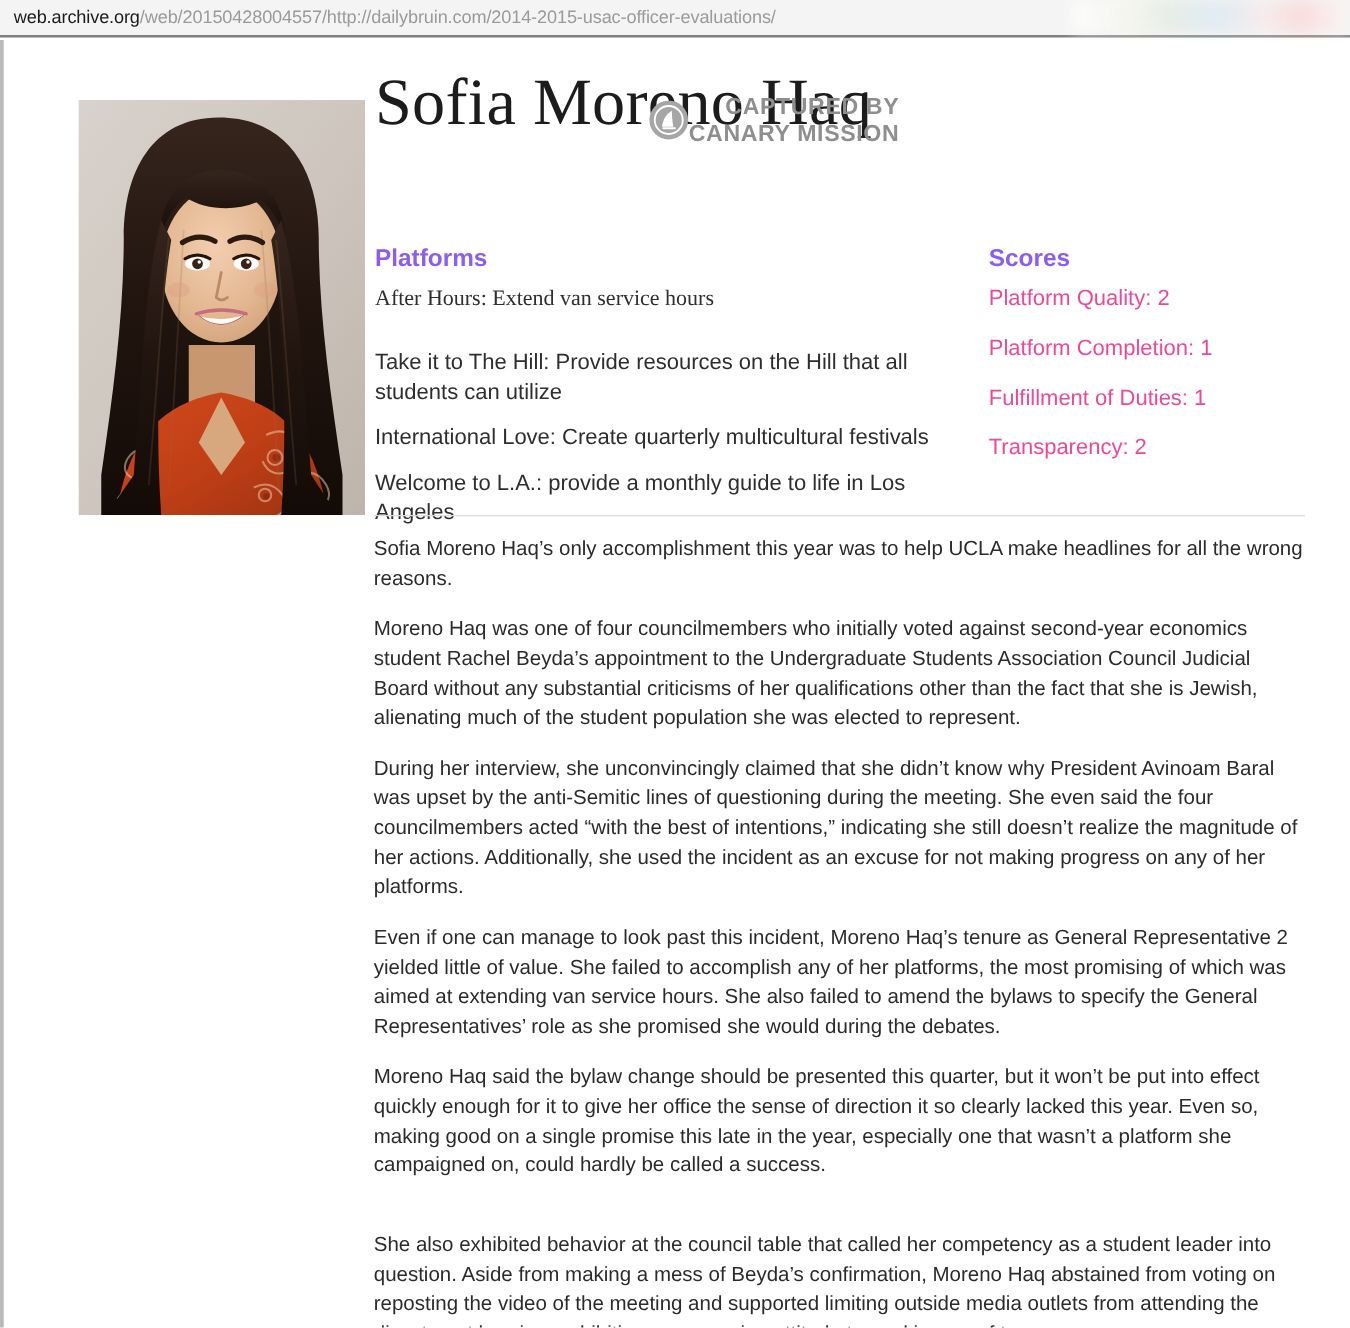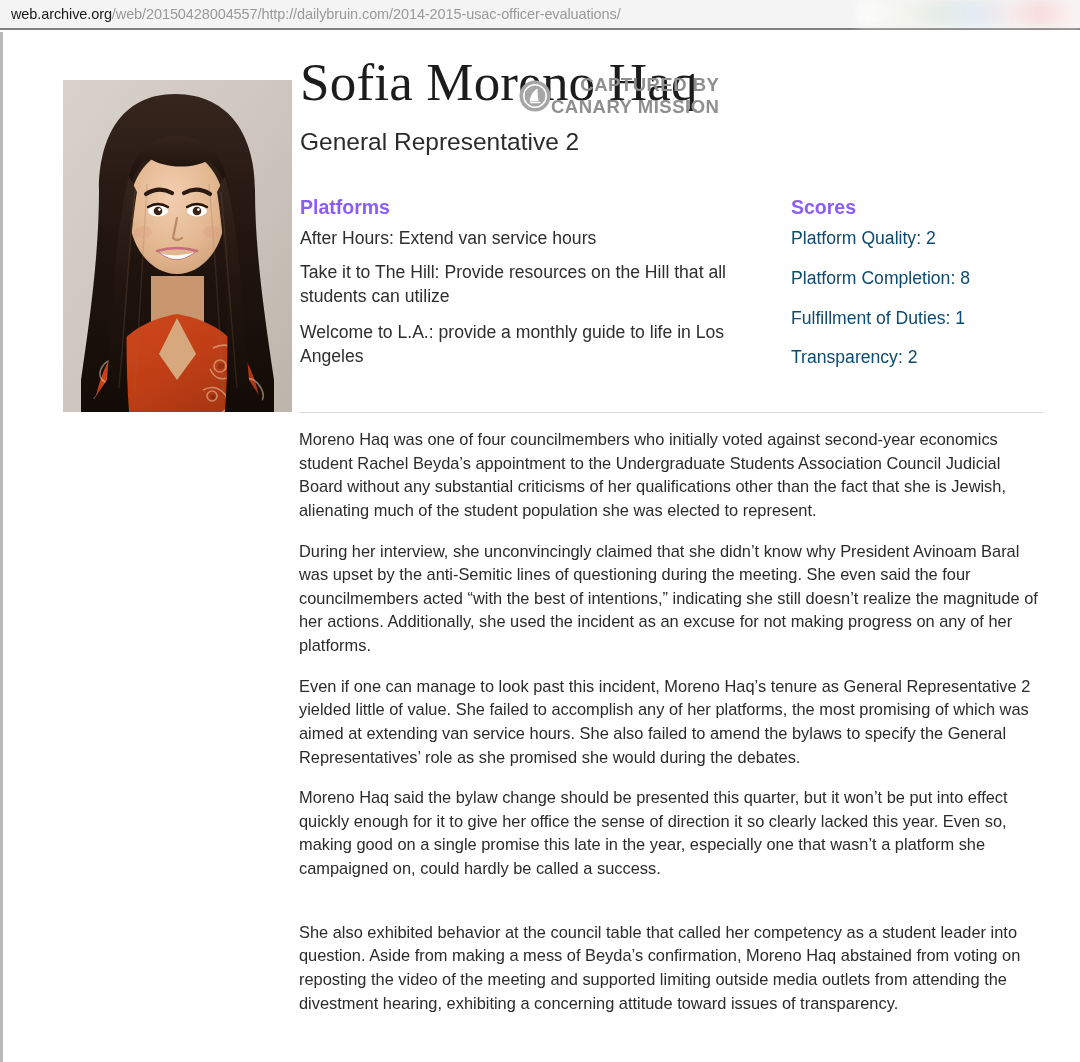--- a/index.html
+++ b/index.html
@@ -119,24 +119,24 @@
     color: #8b5cf6;
     margin: 0 0 8px 0;
     line-height: 1.2;
   }
   .platform-item {
     font-size: 17.6px;
     color: #2e2e2e;
     line-height: 1.34;
     margin: 0 0 13px 0;
   }
-  .platform-item:first-of-type { margin-bottom: 10px; }
+  .platform-item:first-of-type { margin-bottom: 27px; font-family: Liberation Serif, serif; }
   .score-item {
     font-size: 17.6px;
-    color: #0c4a6e;
+    color: #ec4899;
     line-height: 1.34;
     margin: 0 0 16px 0;
     white-space: nowrap;
   }
 
   
   #divider {
     position: absolute; left: 296px; top: 380px;
     width: 745px; height: 1px;
     background: #dcdcdc;
@@ -247,21 +247,20 @@
         <path d="M97 173 q17 13 35 -1 q-18 6 -35 1 Z" fill="#fbfbf8"></path>
         <path d="M94 171 q20 -6 40 -0" stroke="#c76c7e" stroke-width="2.6" fill="none" stroke-linecap="round"></path>
 
         <ellipse cx="80" cy="152" rx="9" ry="6" fill="#dd9a82" opacity="0.35"></ellipse>
         <ellipse cx="149" cy="152" rx="9" ry="6" fill="#dd9a82" opacity="0.35"></ellipse>
       </svg>
     </div>
 
     <div id="headerarea">
       <h1 id="name">Sofia Moreno Haq</h1>
-      <div id="role">General Representative 2</div>
     </div>
 
     <div id="badge">
       <span class="logo-mark">
         <svg viewBox="0 0 32 32" width="32" height="32">
           <circle cx="16" cy="16" r="15.5" fill="#a6a6a6"></circle>
           <circle cx="16" cy="16" r="11.2" fill="none" stroke="#ffffff" stroke-width="1.5"></circle>
           <path d="M18.5 8.6 C13.6 11.4 11.4 16.2 10.6 21.3 L19.6 21.3 C19.0 17.0 18.4 12.6 18.5 8.6 Z" fill="#ffffff"></path>
           <path d="M11.6 22.6 L20.9 22.6" stroke="#ffffff" stroke-width="1.5" stroke-linecap="round"></path>
         </svg>
@@ -270,35 +269,37 @@
         <span>CAPTURED BY</span><br>
         <span>CANARY MISSION</span>
       </span>
     </div>
 
     <div id="cols">
       <div id="col-platforms">
         <div class="col-heading">Platforms</div>
         <p class="platform-item">After Hours: Extend van service hours</p>
         <p class="platform-item">Take it to The Hill: Provide resources on the Hill that all students can utilize</p>
+        <p class="platform-item">International Love: Create quarterly multicultural festivals</p>
         <p class="platform-item">Welcome to L.A.: provide a monthly guide to life in Los Angeles</p>
       </div>
       <div id="col-scores">
         <div class="col-heading">Scores</div>
         <p class="score-item">Platform Quality: 2</p>
-        <p class="score-item">Platform Completion: 8</p>
+        <p class="score-item">Platform Completion: 1</p>
         <p class="score-item">Fulfillment of Duties: 1</p>
         <p class="score-item">Transparency: 2</p>
       </div>
     </div>
 
     <div id="divider"></div>
   </div>
 
   <div id="body-copy">
+    <p>Sofia Moreno Haq’s only accomplishment this year was to help UCLA make headlines for all the wrong reasons.</p>
     <p>Moreno Haq was one of four councilmembers who initially voted against second-year economics student Rachel Beyda’s appointment to the Undergraduate Students Association Council Judicial Board without any substantial criticisms of her qualifications other than the fact that she is Jewish, alienating much of the student population she was elected to represent.</p>
     <p>During her interview, she unconvincingly claimed that she didn’t know why President Avinoam Baral was upset by the anti-Semitic lines of questioning during the meeting. She even said the four councilmembers acted “with the best of intentions,” indicating she still doesn’t realize the magnitude of her actions. Additionally, she used the incident as an excuse for not making progress on any of her platforms.</p>
     <p>Even if one can manage to look past this incident, Moreno Haq’s tenure as General Representative 2 yielded little of value. She failed to accomplish any of her platforms, the most promising of which was aimed at extending van service hours. She also failed to amend the bylaws to specify the General Representatives’ role as she promised she would during the debates.</p>
     <p>Moreno Haq said the bylaw change should be presented this quarter, but it won’t be put into effect quickly enough for it to give her office the sense of direction it so clearly lacked this year. Even so, making good on a single promise this late in the year, especially one that wasn’t a platform she campaigned on, could hardly be called a success.</p>
     <p>She also exhibited behavior at the council table that called her competency as a student leader into question. Aside from making a mess of Beyda’s confirmation, Moreno Haq abstained from voting on reposting the video of the meeting and supported limiting outside media outlets from attending the divestment hearing, exhibiting a concerning attitude toward issues of transparency.</p>
 
   </div>
 
 </div>
 

